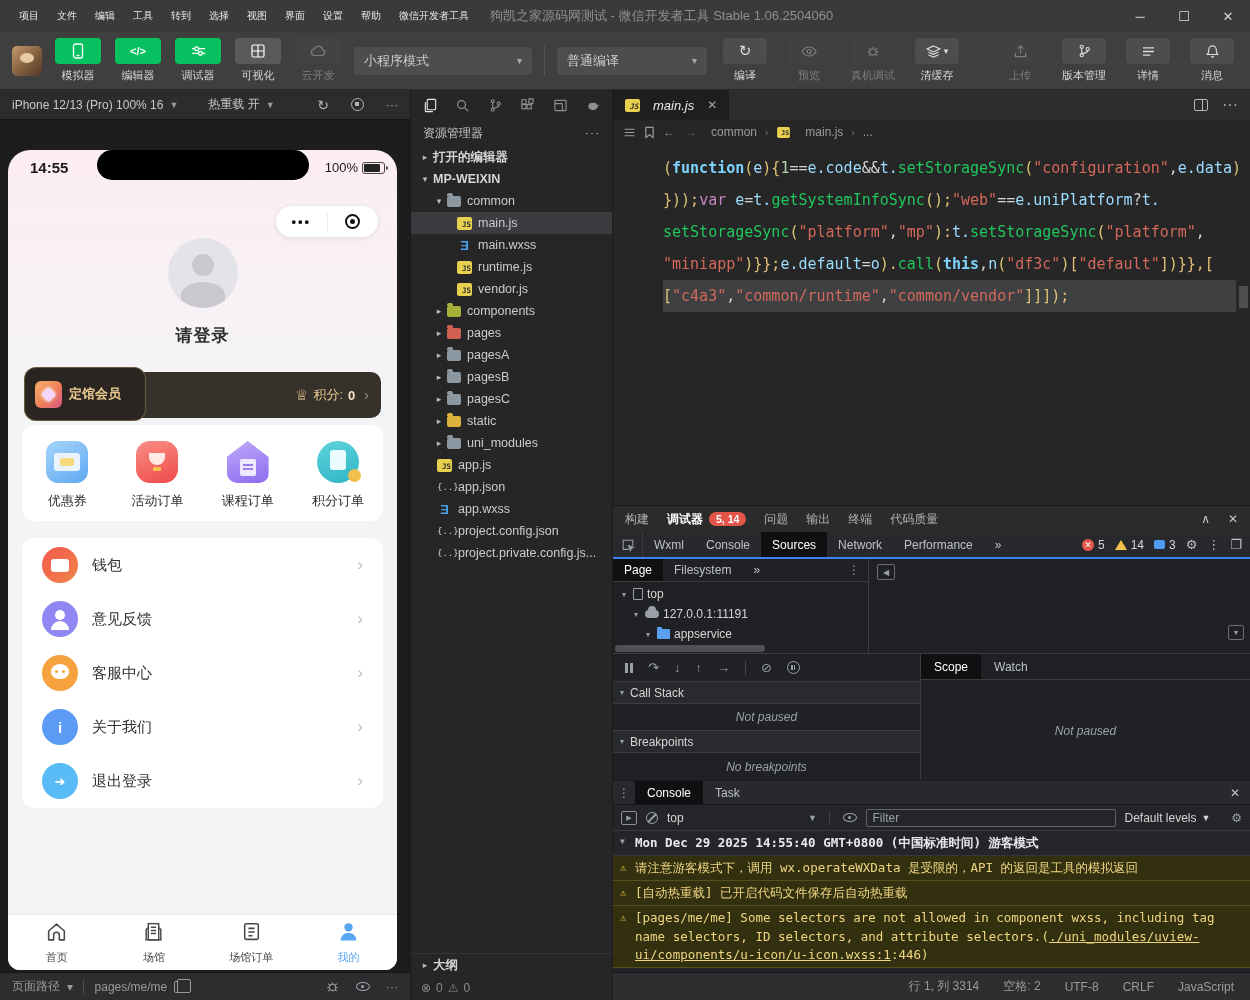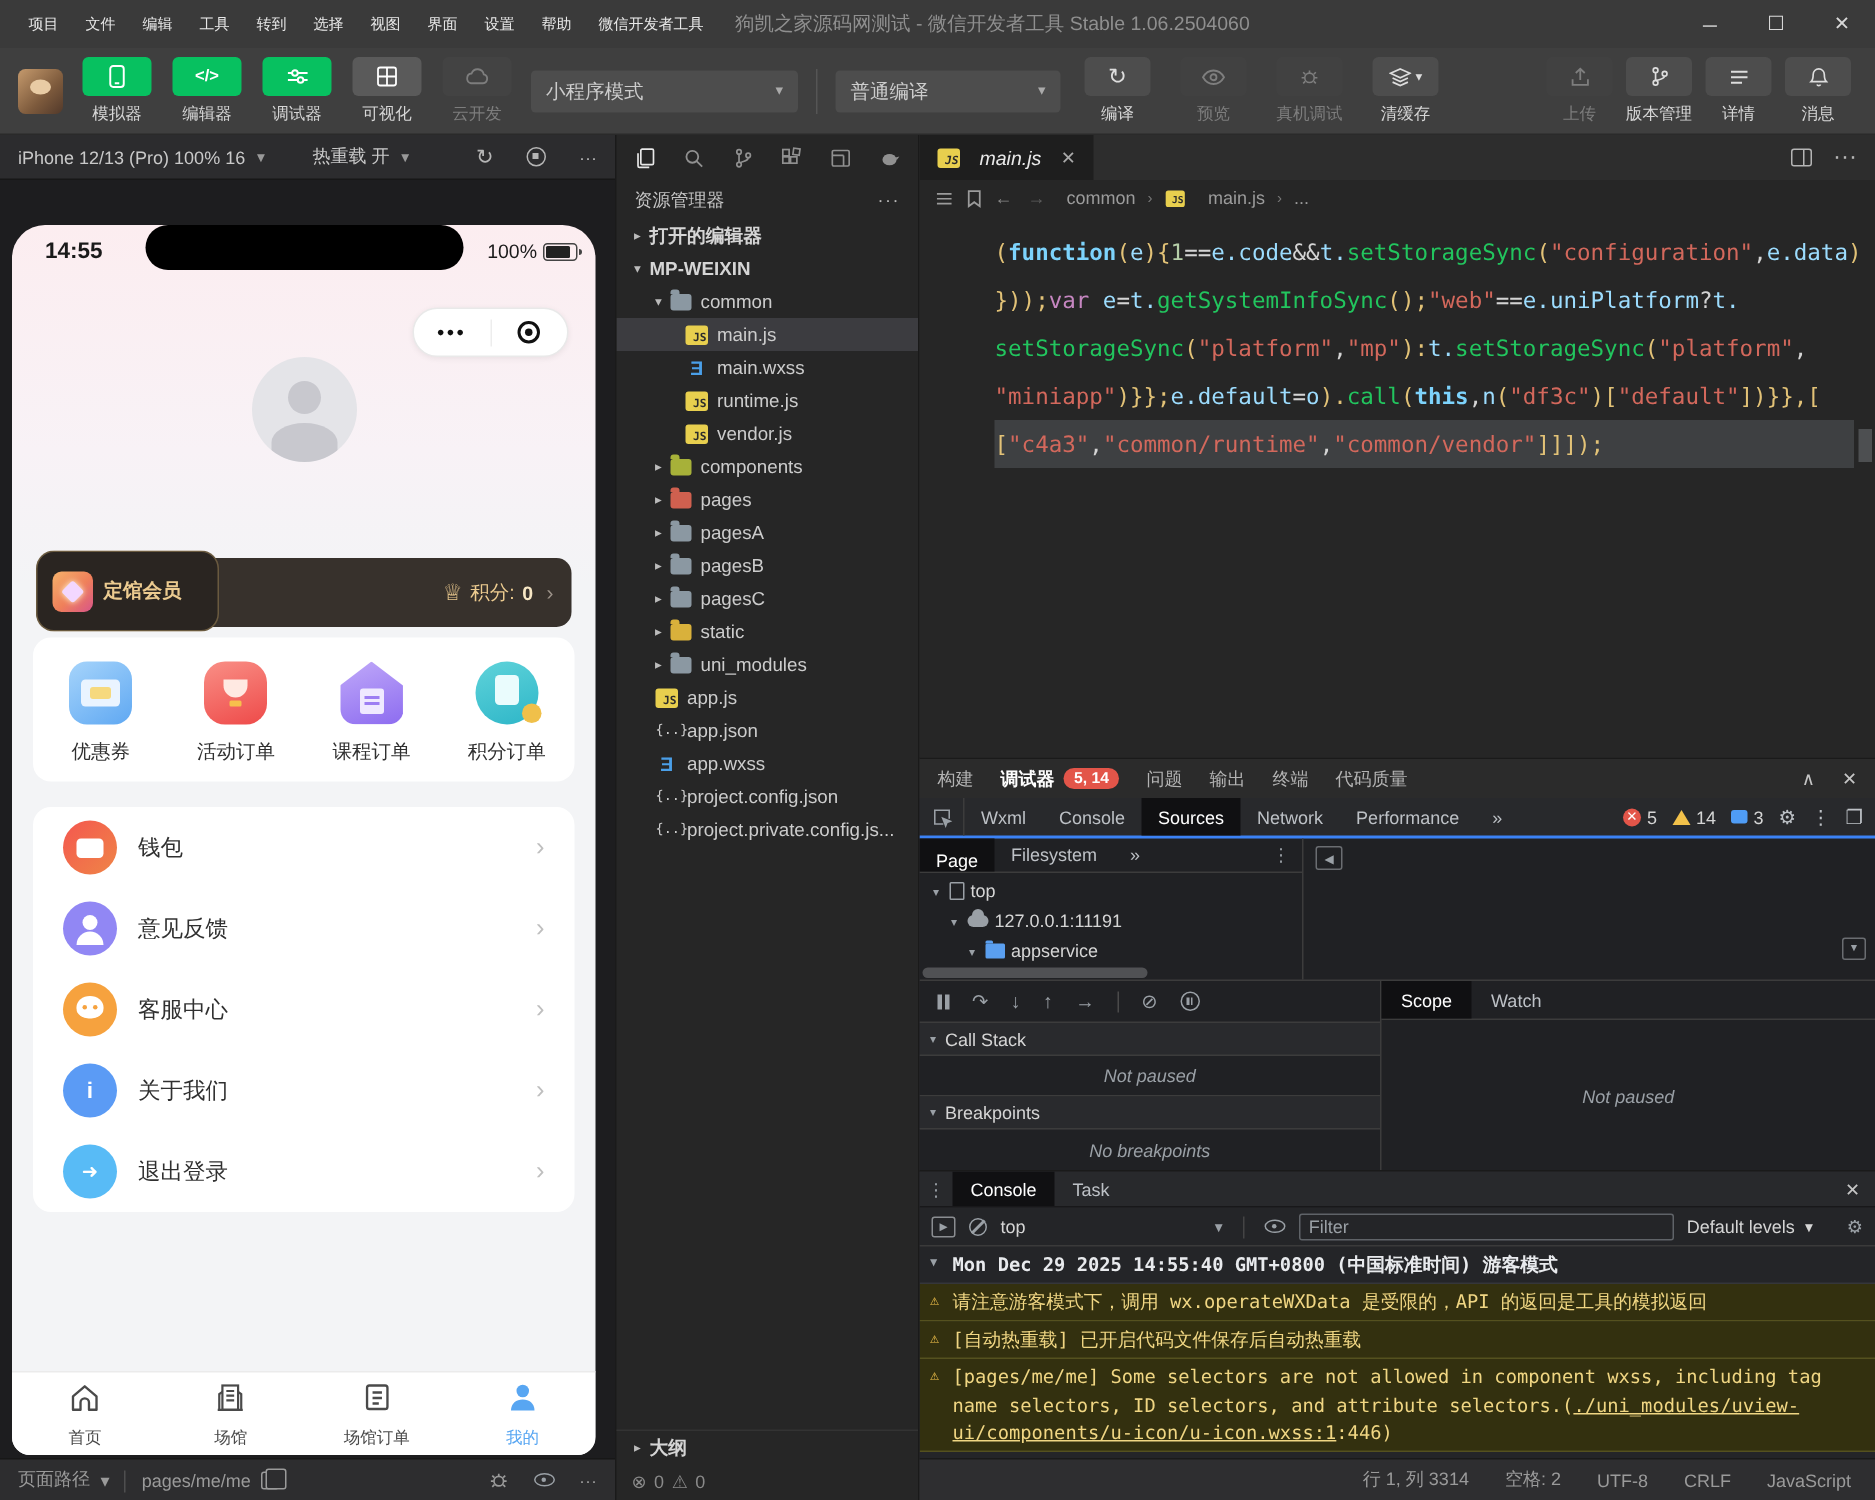--- a/index.html
+++ b/index.html
@@ -25,21 +25,21 @@
   .toolbtn .tlabel { font-size:11px; color:#d6d6d6; margin-top:4px; white-space:nowrap; }
   .toolbtn.disabled .tlabel { color:#7d7d7d; }
   .select { height:28px; background:#4d4d4d; border-radius:3px; color:#ccc; font-size:13px; display:flex; align-items:center; padding:0 10px; }
   .select .caret { margin-left:auto; font-size:10px; color:#aaa; padding-left:10px; }
   .vdiv { width:1px; height:30px; background:#555; }
   .iconbtn { display:flex; flex-direction:column; align-items:center; width:52px; }
   .iconbtn .ibox2 { width:44px; height:26px; border-radius:4px; background:#4d4d4d; color:#ddd; display:flex; align-items:center; justify-content:center; gap:3px; font-size:13px; }
   .iconbtn.disabled .ibox2 { background:#454545; opacity:.45; }
   .iconbtn .tlabel { font-size:11px; color:#d6d6d6; margin-top:4px; white-space:nowrap; }
   .iconbtn.disabled .tlabel { color:#7d7d7d; }
-  .toolbar-right { margin-left:auto; display:flex; gap:1px; }
+  .toolbar-right { margin-left:auto; display:flex; gap:12px; }
   svg.ic { display:block; }
 
   
   .sim-col { position:absolute; left:0; top:90px; width:410px; bottom:0; background:#1d1d1f; }
   .sim-toolbar { height:30px; background:#2c2c2e; border-bottom:1px solid #171717; display:flex; align-items:center; padding:0 12px; font-size:12px; color:#c9c9c9; gap:6px; }
   .sim-toolbar .caret { font-size:9px; color:#999; }
   .sim-tool-icons { margin-left:auto; display:flex; gap:22px; align-items:center; color:#b5b5b5; }
   .stopico { width:13px; height:13px; border:1.5px solid #b5b5b5; border-radius:50%; position:relative; }
   .stopico::after { content:""; position:absolute; left:3px; top:3px; width:4px; height:4px; background:#b5b5b5; }
   .sim-status { position:absolute; left:0; right:0; bottom:0; height:28px; background:#2d2d2f; border-top:1px solid #171717; display:flex; align-items:center; padding:0 12px; gap:7px; font-size:12px; color:#9a9a9a; }
@@ -171,21 +171,21 @@
   .dt-right { margin-left:auto; display:flex; align-items:center; gap:10px; padding-right:8px; }
   .cnt { display:flex; align-items:center; gap:4px; font-size:12px; color:#d5d5d5; }
   .cerr { width:12px; height:12px; border-radius:50%; background:#e35549; color:#fff; font-size:9px; display:flex; align-items:center; justify-content:center; }
   .cwarn { width:0; height:0; border-left:6px solid transparent; border-right:6px solid transparent; border-bottom:10px solid #f2c14a; }
   .cmsg { width:11px; height:9px; background:#4f9cf5; border-radius:2px; }
   .dt-body { flex:1; display:flex; flex-direction:column; }
   .src-row { height:95px; display:flex; border-bottom:1px solid #3c3c3c; }
   .src-left { width:256px; border-right:1px solid #3c3c3c; display:flex; flex-direction:column; }
   .src-tabs { height:24px; display:flex; align-items:stretch; font-size:12px; color:#bdc1c6; border-bottom:1px solid #3c3c3c; }
   .src-tab { display:flex; align-items:center; padding:0 11px; }
-  .src-tab.active { background:#101012; color:#fff;align-items:flex-end; }
+  .src-tab.active { background:#101012; color:#fff; }
   .src-tabs .dots3 { margin-left:auto; padding-right:8px; display:flex; align-items:center; color:#9aa0a6; }
   .src-tree { flex:1; font-size:12px; color:#d5d5d5; padding-top:2px; }
   .strow { height:20px; display:flex; align-items:center; gap:4px; }
   .strow .chevron { font-size:8px; color:#9aa0a6; width:10px; text-align:center; }
   .pgico { width:10px; height:12px; border:1px solid #9aa0a6; border-radius:1px; }
   .cloudico { width:14px; height:8px; background:#9aa0a6; border-radius:5px; position:relative; }
   .cloudico::after { content:""; position:absolute; left:3px; top:-4px; width:8px; height:8px; border-radius:50%; background:#9aa0a6; }
   .bfold { width:13px; height:10px; background:#5a9ff0; border-radius:1px; position:relative; }
   .bfold::before { content:""; position:absolute; left:0; top:-2px; width:5px; height:2px; background:#5a9ff0; border-radius:1px 1px 0 0; }
   .hscroll { height:9px; display:flex; align-items:center; }
@@ -422,20 +422,21 @@
         <div class="target">
             <div class="ring">
               <div class="dot"></div>
             </div>
           </div>
       </div>
       <div class="ph-avatar">
         <div class="head"></div>
           <div class="body"></div>
       </div>
+      <div class="ph-login">请登录</div>
 
       <div class="member">
         <div class="member-badge">
           <div class="gem"></div>
           <div class="mlabel">定馆会员</div>
         </div>
         <div class="member-right">
           <span class="crown">♕</span>
           <span class="pts-label">积分:</span>
           <span class="pts-value">0</span>

